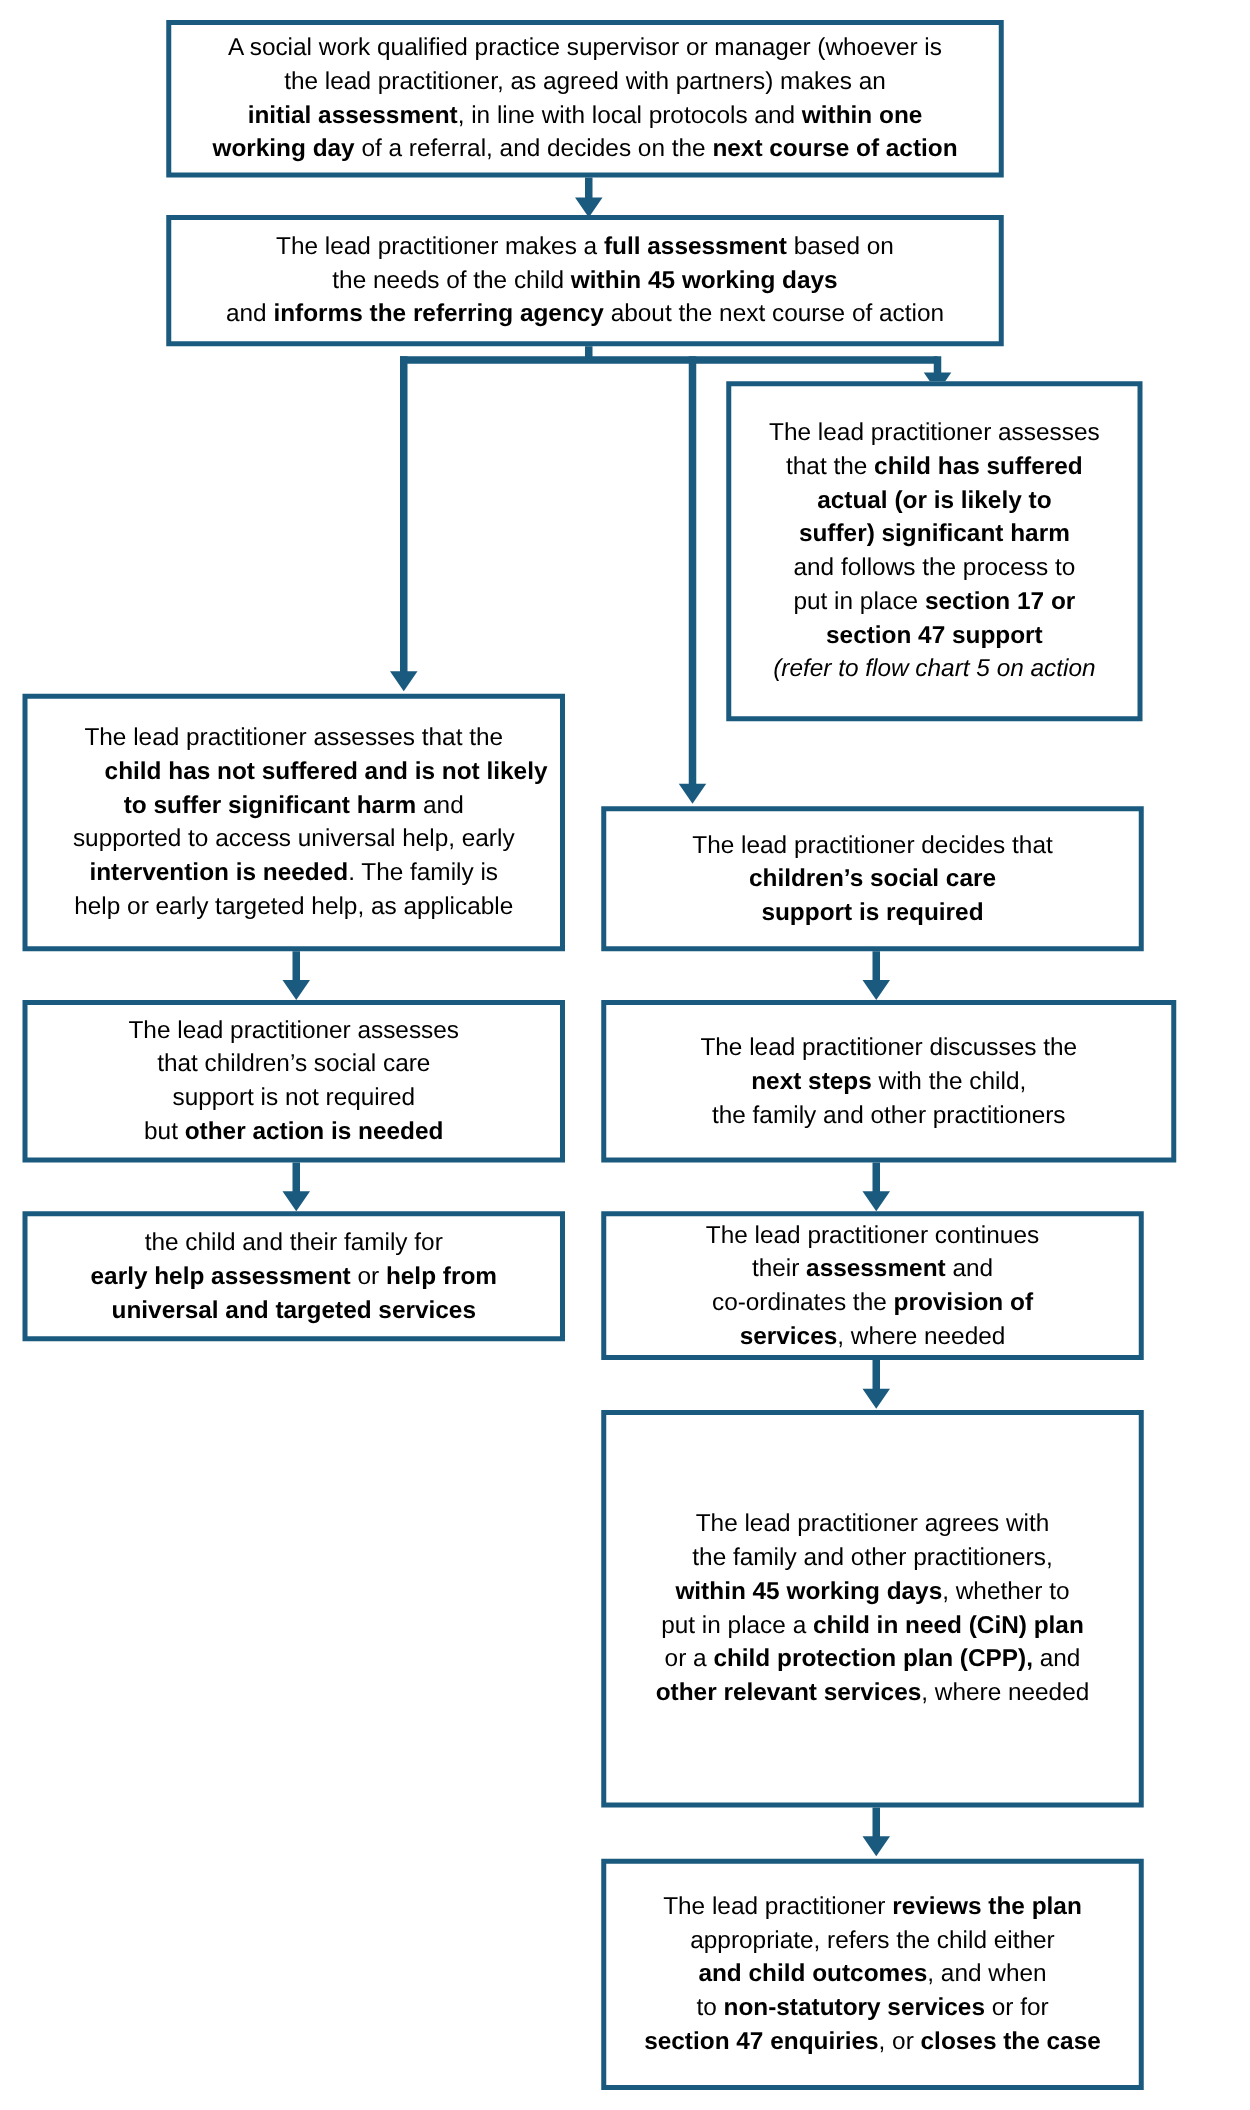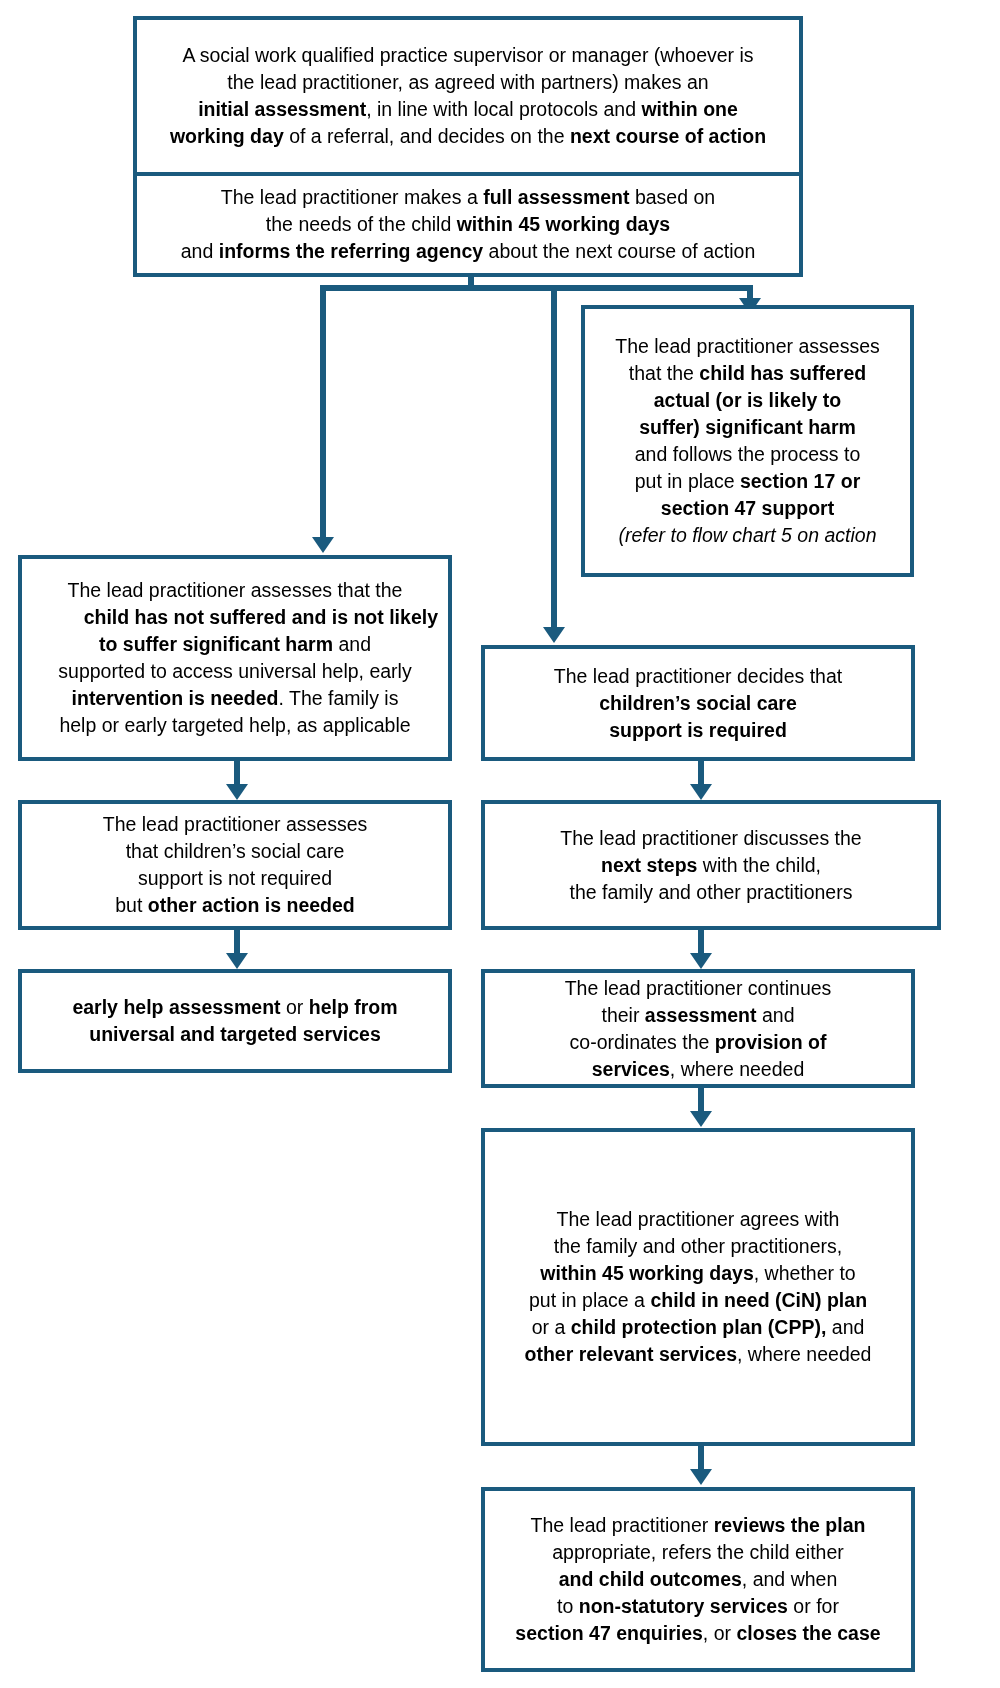--- a/index.html
+++ b/index.html
@@ -91,21 +91,21 @@
 
   <div class="vline" style="left: 698px; top: 928px; height: 28px; background: rgb(26, 90, 126);"></div>
   <div class="arrowhead" style="left: 690px; top: 953px; border-top-color: rgb(26, 90, 126);"></div>
 
   <div class="vline" style="left: 698px; top: 1086px; height: 28px; background: rgb(26, 90, 126);"></div>
   <div class="arrowhead" style="left: 690px; top: 1111px; border-top-color: rgb(26, 90, 126);"></div>
 
   <div class="vline" style="left: 698px; top: 1444px; height: 28px; background: rgb(26, 90, 126);"></div>
   <div class="arrowhead" style="left: 690px; top: 1469px; border-top-color: rgb(26, 90, 126);"></div>
 
-  <div class="box" style="left: 133px; top: 16px; width: 670px; height: 160px; border-color: rgb(26, 90, 126);">
+  <div class="box" style="left: 133px; top: 16px; width: 670px; height: 126px; border-color: rgb(26, 90, 126);">
     <span class="txt">
         <span style="display: block;">A social work qualified practice supervisor or manager (whoever is</span>
         <span style="display: block;">the lead practitioner, as agreed with partners) makes an</span>
         <span style="display: block;"><b>initial assessment</b>, in line with local protocols and <b>within one</b></span>
         <span style="display: block;"><b>working day</b> of a referral, and decides on the <b>next course of action</b></span>
       </span>
   </div>
 
   <div class="box" style="left: 133px; top: 172px; width: 670px; height: 105px; border-color: rgb(26, 90, 126);">
     <span class="txt">
@@ -159,20 +159,21 @@
   <div class="box" style="left: 481px; top: 800px; width: 460px; height: 130px; border-color: rgb(26, 90, 126);">
     <span class="txt">
         <span style="display: block;">The lead practitioner discusses the</span>
         <span style="display: block;"><b>next steps</b> with the child,</span>
         <span style="display: block;">the family and other practitioners</span>
       </span>
   </div>
 
   <div class="box" style="left: 18px; top: 969px; width: 434px; height: 104px; border-color: rgb(26, 90, 126);">
     <span class="txt">
+        <span style="display: block;">the child and their family for</span>
         <span style="display: block;"><b>early help assessment</b> or <b>help from</b></span>
         <span style="display: block;"><b>universal and targeted services</b></span>
       </span>
   </div>
 
   <div class="box" style="left: 481px; top: 969px; width: 434px; height: 119px; border-color: rgb(26, 90, 126);">
     <span class="txt">
         <span style="display: block;">The lead practitioner continues</span>
         <span style="display: block;">their <b>assessment</b> and</span>
         <span style="display: block;">co-ordinates the <b>provision of</b></span>

